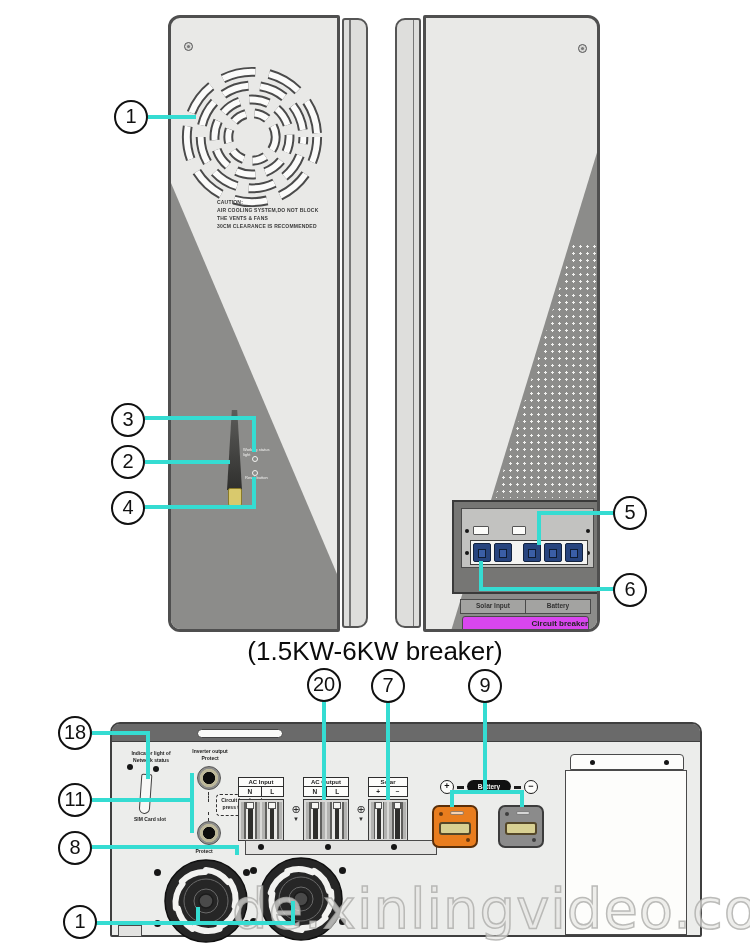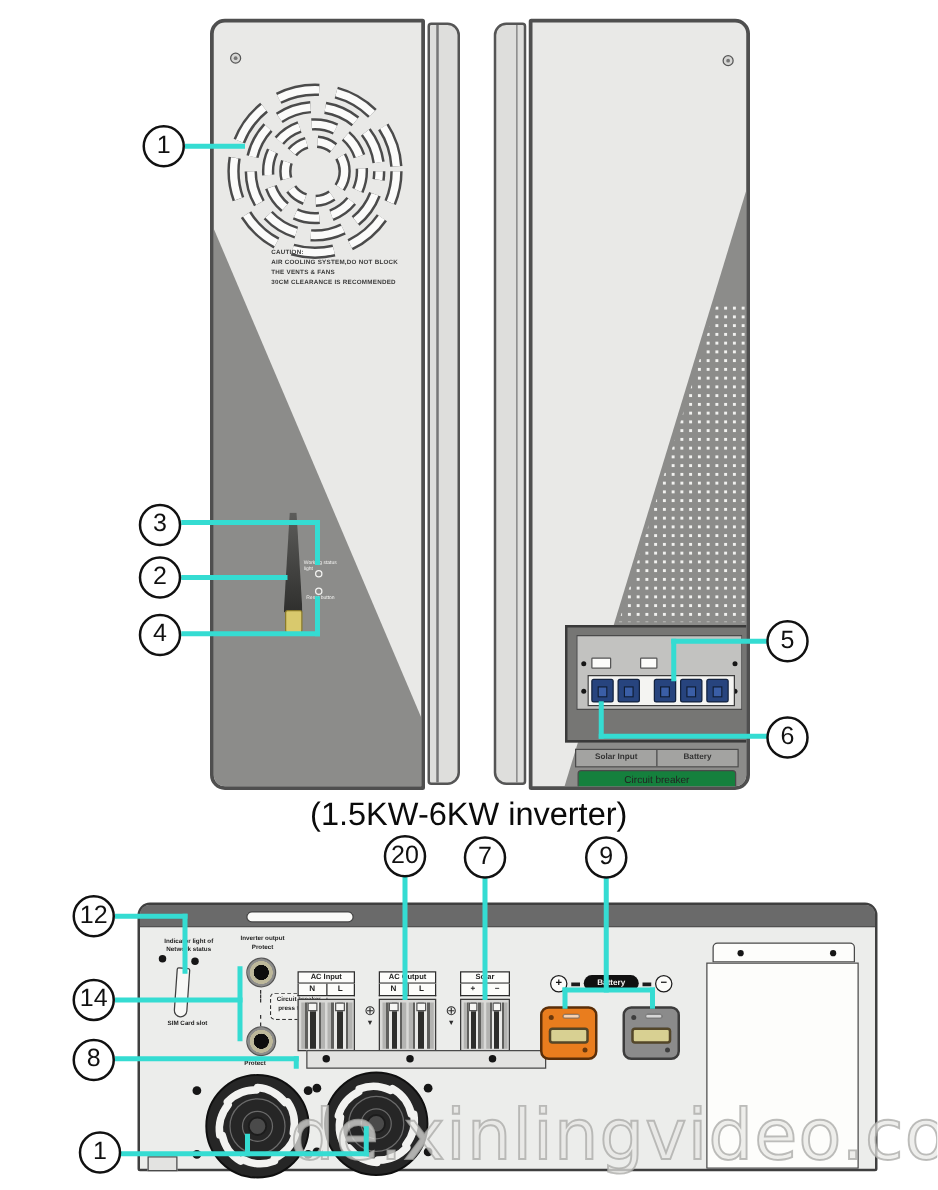--- a/index.html
+++ b/index.html
@@ -26,22 +26,22 @@
   .swrow{position:absolute;background:#f4f4f2;border:1.5px solid #3c3c3c;box-sizing:border-box;
          display:flex;align-items:center;gap:3px;padding:2px;}
   .sw{width:16px;height:17px;background:#27447e;border:1px solid #12223f;border-radius:2px;position:relative;}
   .sw::after{content:"";position:absolute;left:4px;top:5px;width:6px;height:7px;background:#3a5ea6;
              border:1px solid #0e1c33;}
   .swgap{width:5px;height:17px;}
   .graybar{position:absolute;background:#a3a3a1;border:1.5px solid #4a4a4a;box-sizing:border-box;
            display:flex;font-size:6.5px;font-weight:bold;color:#333;}
   .graybar div{flex:1;text-align:center;line-height:12px;}
   .graybar div:first-child{border-right:1.5px solid #4a4a4a;}
-  .whitepill{position:absolute;background:#15803d;border:1.5px solid #4a4a4a;border-radius:3px;
-             box-sizing:border-box;text-align:center;font-size:8px;font-weight:normal;color:#222;}
+  .whitepill{position:absolute;background:#d946ef;border:1.5px solid #4a4a4a;border-radius:3px;
+             box-sizing:border-box;text-align:right;font-size:8px;font-weight:bold;color:#222;}
   
   .caption{position:absolute;width:100%;text-align:center;font-size:26px;color:#0b0b0b;
            font-family:"Liberation Sans",sans-serif;}
   .watermark{position:absolute;font-size:56px;color:rgba(231,231,229,.72);
              -webkit-text-stroke:1.5px rgba(168,168,166,.75);letter-spacing:1px;z-index:40;
              font-family:"DejaVu Sans",sans-serif;pointer-events:none;}
   
   .rear{position:absolute;left:110px;top:722px;width:592px;height:215px;background:#ecedeb;
         border:2.5px solid #3f3f3f;border-radius:10px 10px 2px 2px;box-sizing:border-box;}
   .reartop{position:absolute;left:0;top:0;width:100%;height:18px;background:#6a6a6a;
@@ -157,21 +157,21 @@
         </div>
       </div>
     </div>
     <div class="graybar" style="left:34px;top:581px;width:131px;height:15px;">
       <div>Solar Input</div>
       <div>Battery</div>
     </div>
     <div class="whitepill" style="left:36px;top:598px;width:127px;height:16px;line-height:14px;">Circuit breaker</div>
   </div>
 
-  <div class="caption" style="top:636px;">(1.5KW-6KW inverter)</div>
+  <div class="caption" style="top:636px;">(1.5KW-6KW breaker)</div>
 
   <div class="rear">
     <div class="reartop">
       <div class="rearslot"></div>
     </div>
 
     <div class="tlabel" style="left:10px;top:26px;width:58px;">Indicator light of
 Network status</div>
     <div class="dotb" style="left:15px;top:40px;width:6px;height:6px;"></div>
     <div class="dotb" style="left:41px;top:42px;width:6px;height:6px;"></div>
@@ -331,18 +331,18 @@
 
   <div class="co" style="left:114px;top:100px;">1</div>
   <div class="co" style="left:111px;top:403px;">3</div>
   <div class="co" style="left:111px;top:445px;">2</div>
   <div class="co" style="left:111px;top:491px;">4</div>
   <div class="co" style="left:613px;top:496px;">5</div>
   <div class="co" style="left:613px;top:573px;">6</div>
   <div class="co" style="left:307px;top:668px;">20</div>
   <div class="co" style="left:371px;top:669px;">7</div>
   <div class="co" style="left:468px;top:669px;">9</div>
-  <div class="co" style="left:58px;top:716px;">12</div>
-  <div class="co" style="left:58px;top:783px;">14</div>
+  <div class="co" style="left:58px;top:716px;">18</div>
+  <div class="co" style="left:58px;top:783px;">11</div>
   <div class="co" style="left:58px;top:831px;">8</div>
   <div class="co" style="left:63px;top:905px;">1</div>
 
 </div>
 
 </body></html>

